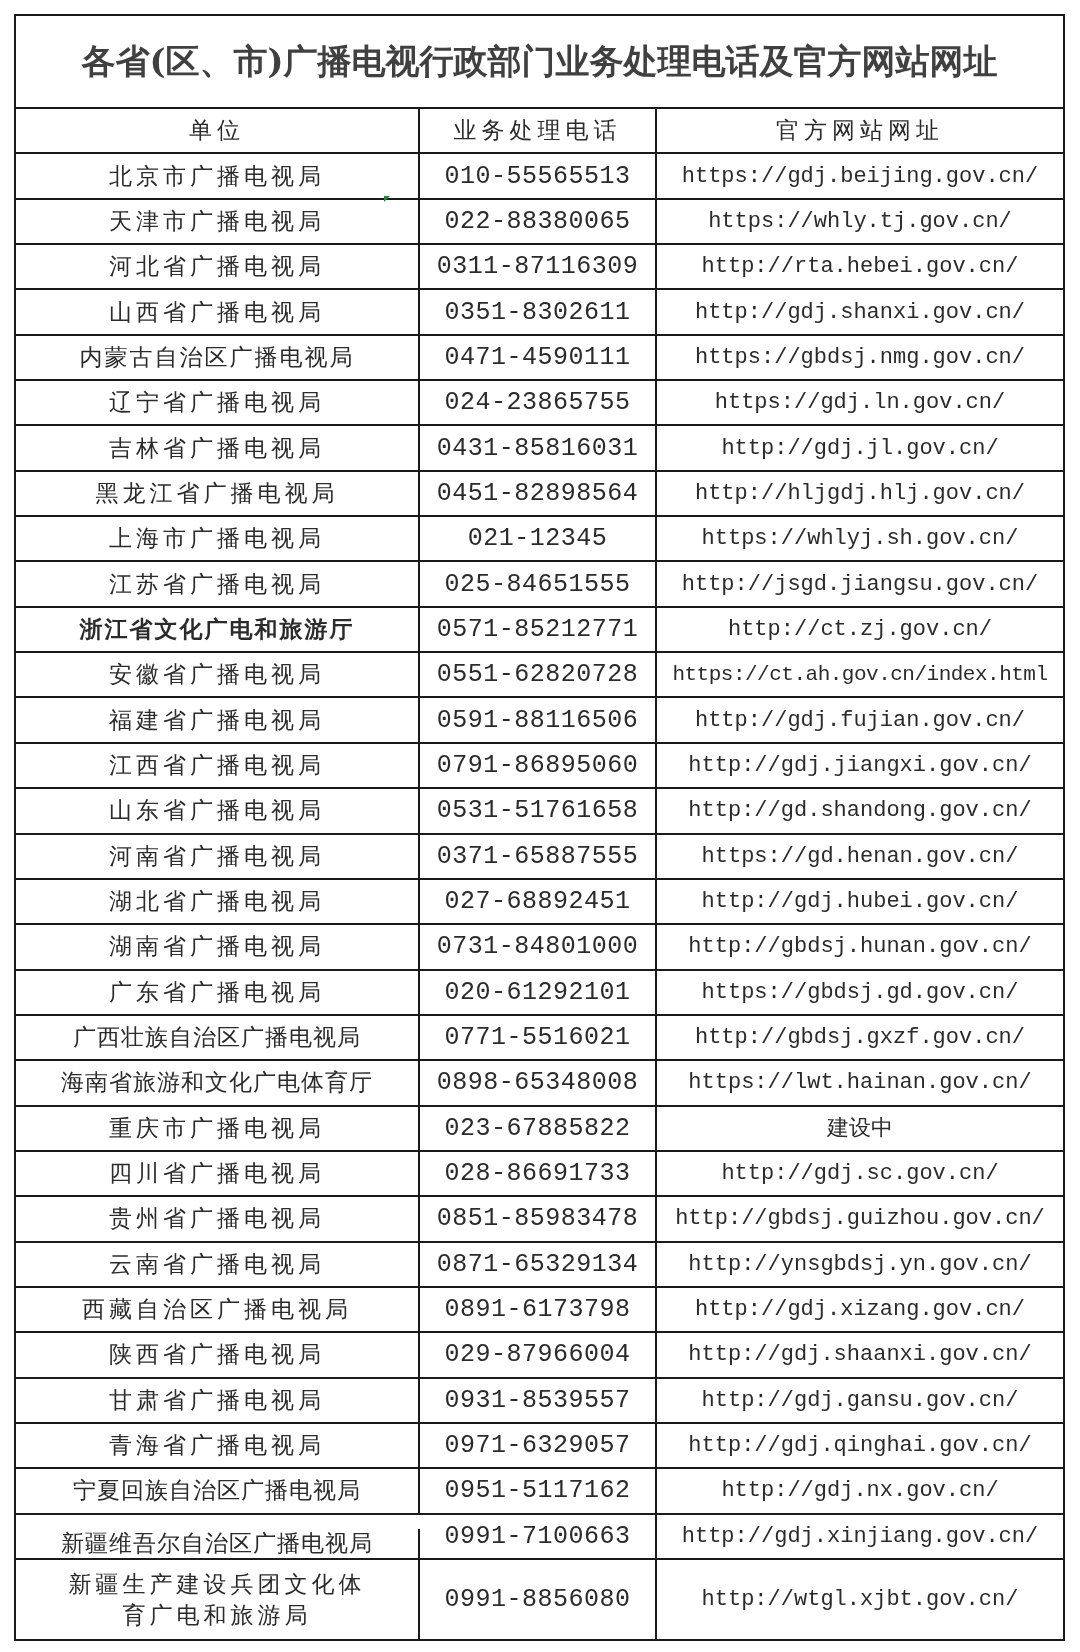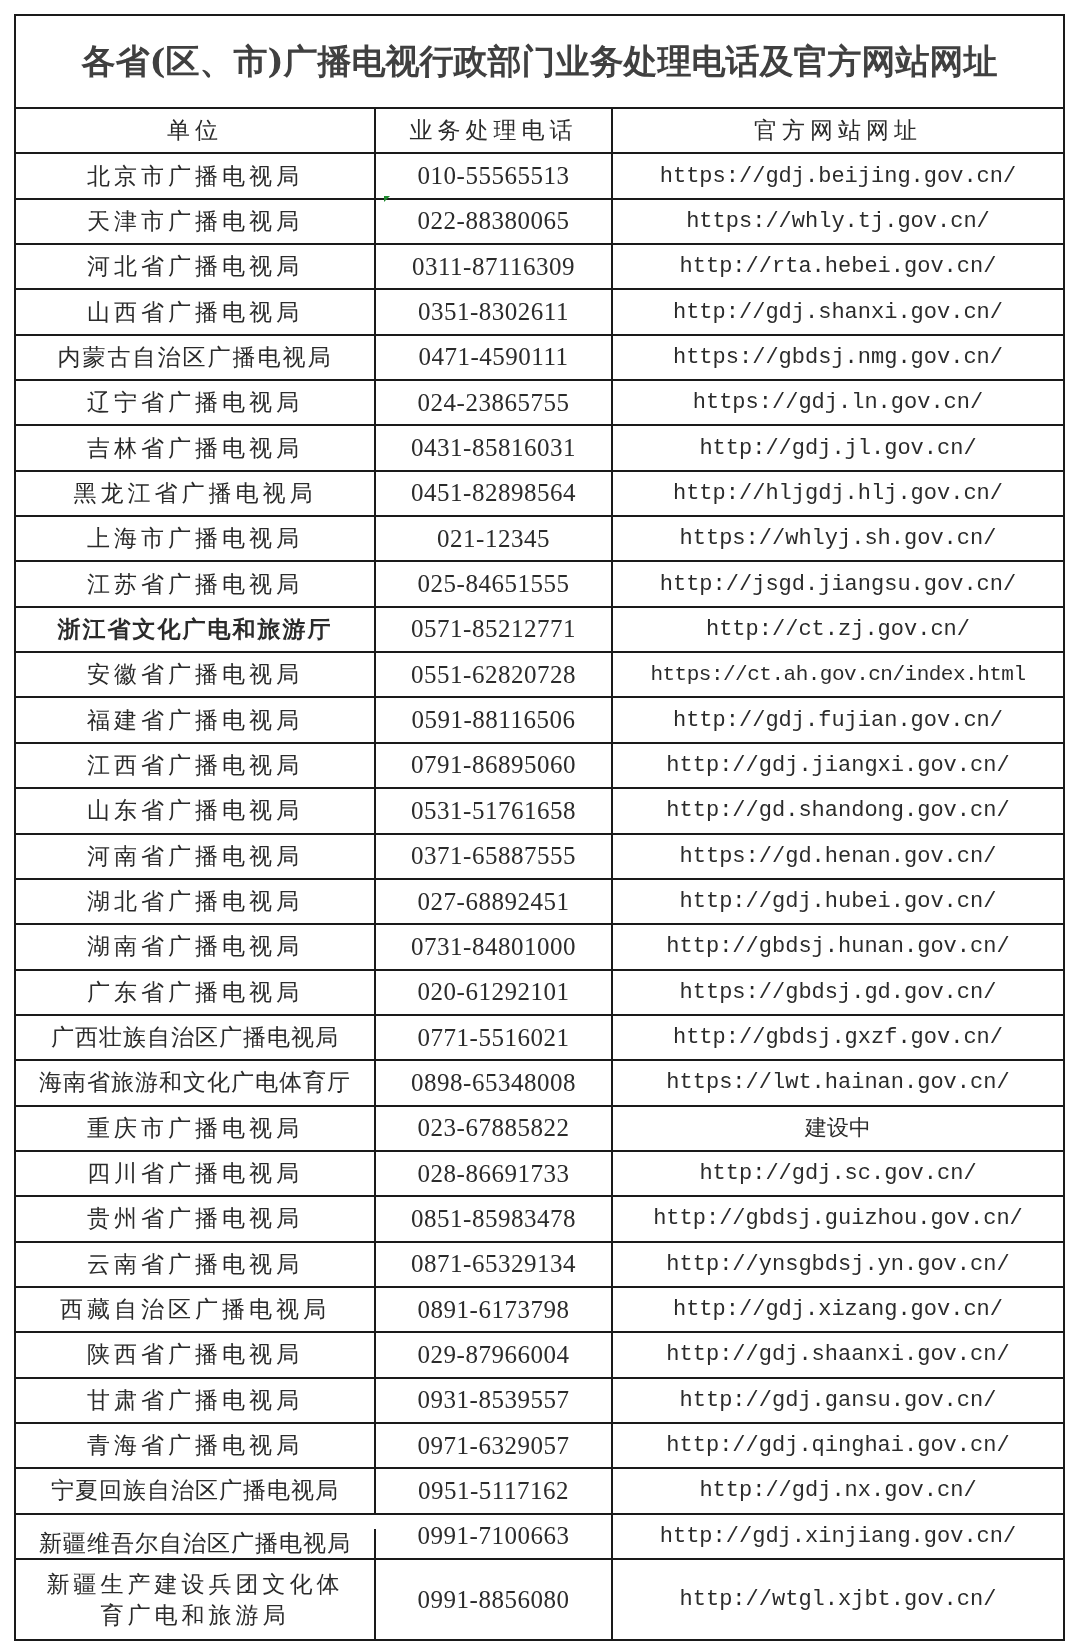--- a/index.html
+++ b/index.html
@@ -17,22 +17,22 @@
     font-weight: bold; font-size: 34px; color: #404040; letter-spacing: 0px;
     white-space: nowrap;
   }
   .row { display: flex; height: 45.35px; border-bottom: 2px solid #1a1a1a; box-sizing: border-box; }
   .row:last-child { border-bottom: none; }
   .row.tall { height: 79px; }
   .cell {
     display: flex; align-items: center; justify-content: center; text-align: center;
     box-sizing: border-box; color: #2b2b2b; white-space: nowrap; overflow: hidden;
   }
-  .c1 { width: 360px; border-right: 2px solid #1a1a1a; font-family: "DejaVu Serif", "Liberation Serif", serif; font-size: 23px; letter-spacing: 4px; }
-  .c2 { width: 237px; border-right: 2px solid #1a1a1a; font-family: Liberation Serif, serif; font-size: 25px; letter-spacing: 0.5px; }
+  .c1 { width: 404px; border-right: 2px solid #1a1a1a; font-family: "DejaVu Serif", "Liberation Serif", serif; font-size: 23px; letter-spacing: 4px; }
+  .c2 { width: 237px; border-right: 2px solid #1a1a1a; font-family: Liberation Mono, monospace; font-size: 25px; letter-spacing: 0.5px; }
   .c3 { flex: 1; font-family: "Liberation Mono", "DejaVu Sans Mono", monospace; font-size: 22px; letter-spacing: 0px; }
   .row.header .c1, .row.header .c2, .row.header .c3 { font-family: "DejaVu Serif", "Liberation Serif", serif; font-size: 23px; letter-spacing: 5px; }
   .row.tall .c1 { white-space: normal; line-height: 31px; letter-spacing: 4px; padding: 17px 10px; }
   .c3.narrow { letter-spacing: -0.5px; font-size: 21px; }
   .marker { position: absolute; left: 384px; top: 196px; width: 0; height: 0;
     border-top: 6px solid #1e8a2e; border-right: 6px solid transparent; }
 </style>
 </head>
 <body>
 

